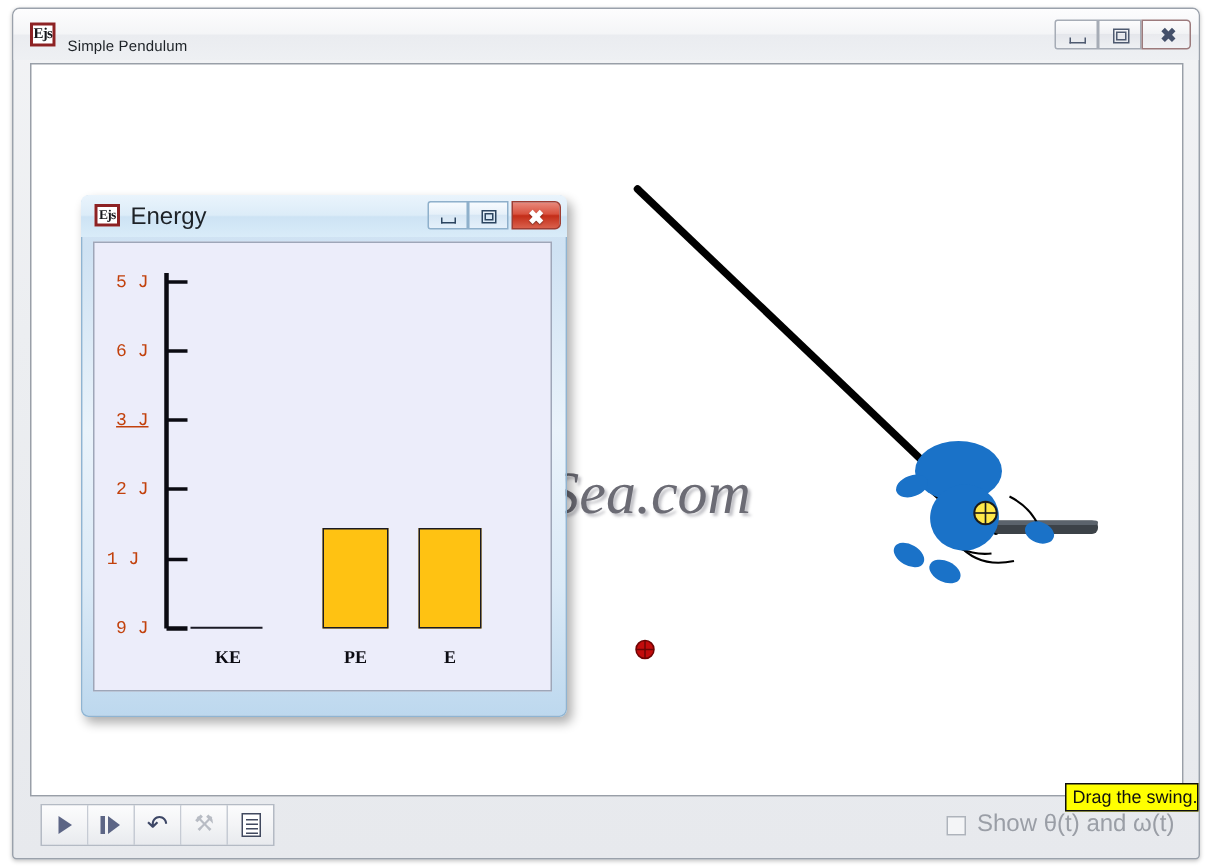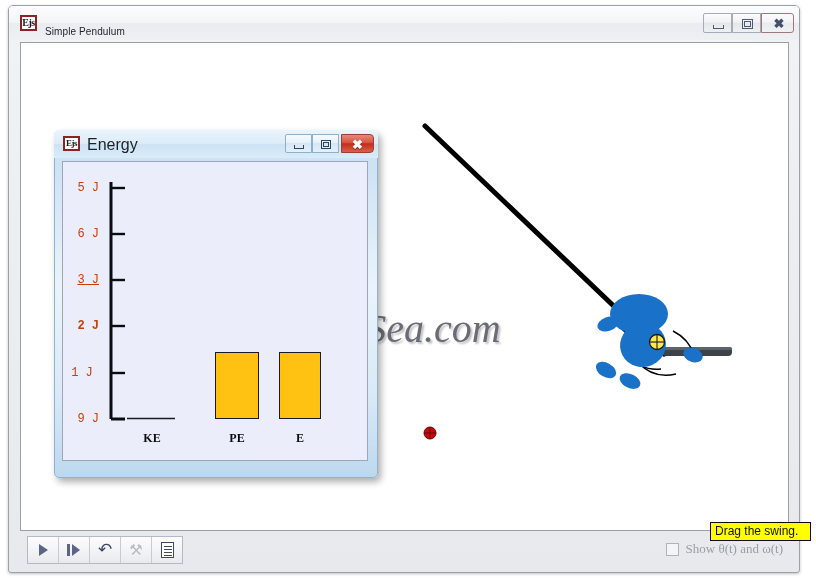--- a/index.html
+++ b/index.html
@@ -311,32 +311,31 @@
     align-items: center;
     gap: 7px;
   }
   #show-checkbox {
     width: 13px; height: 13px;
     border: 1px solid #aeb3bb;
     background: #f4f5f7;
     box-sizing: border-box;
   }
   #show-label {
-    font-size: 13px;
+    font-size: 16px;
     color: #9a9ea6;
     white-space: nowrap;
-    font-family: Liberation Serif, serif;
   }
 
   #tooltip {
     position: absolute;
     left: 701px; top: 516px;
     background: #ffff00;
     border: 1px solid #0d0d0d;
-    padding: 1px 12px 2px 4px;
+    padding: 1px 0 2px 4px;
     font-size: 12px;
     color: #101010;
     white-space: nowrap;
     z-index: 80;
   }
 </style>
 </head>
 <body>
 
 <div id="app-window">
@@ -432,21 +431,21 @@
           <line x1="48" y1="164" x2="62" y2="164" stroke="#0b0b12" stroke-width="2.4"></line>
           <line x1="48" y1="118" x2="62" y2="118" stroke="#0b0b12" stroke-width="2.4"></line>
           <line x1="48" y1="72" x2="62" y2="72" stroke="#0b0b12" stroke-width="2.4"></line>
           <line x1="48" y1="26" x2="62" y2="26" stroke="#0b0b12" stroke-width="2.4"></line>
 
           <line x1="64" y1="256.5" x2="112" y2="256.5" stroke="#1a1a24" stroke-width="1.4"></line>
         </svg>
 
         <div class="tick-label" style="left:2px; top:250px;">9 J</div>
         <div class="tick-label" style="left:2px; top:204px;text-align:center;">1 J</div>
-        <div class="tick-label" style="left:2px; top:157px;font-weight:bold;">2 J</div>
+        <div class="tick-label" style="left:2px; top:157px;">2 J</div>
         <div class="tick-label" style="left:2px; top:111px;text-decoration:underline;">3 J</div>
         <div class="tick-label" style="left:2px; top:65px;">6 J</div>
         <div class="tick-label" style="left:2px; top:19px;">5 J</div>
 
         <div class="bar-rect" id="bar-pe" style="left:152px; top:190px; width:44px; height:67px;"></div>
         <div class="bar-rect" id="bar-e" style="left:216px; top:190px; width:42px; height:67px;"></div>
 
         <div class="bar-label" style="left:68px;  top:269px; width:42px;">KE</div>
         <div class="bar-label" style="left:153px; top:269px; width:42px;">PE</div>
         <div class="bar-label" style="left:216px; top:269px; width:42px;">E</div>

